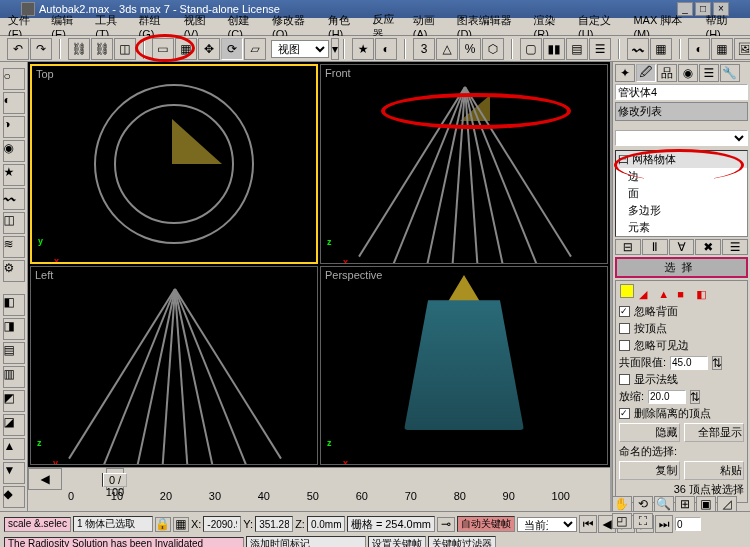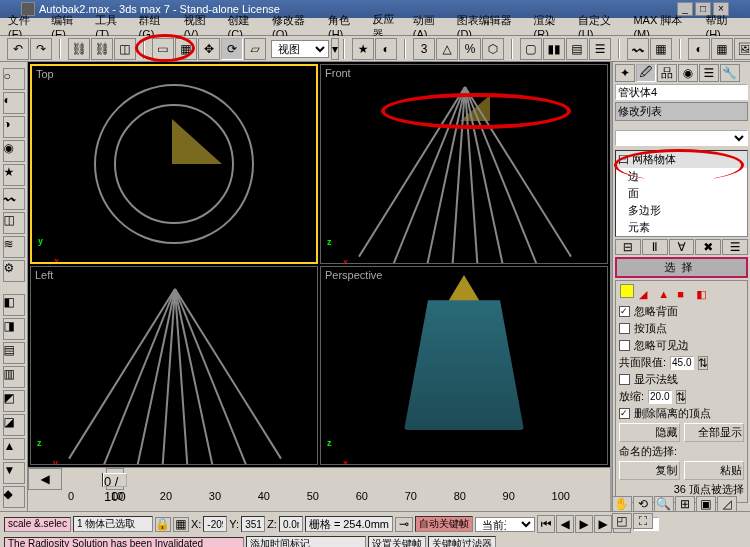--- a/index.html
+++ b/index.html
@@ -61,21 +61,21 @@
 .rlist .grp { background:#e0e0e0; padding-left:2px;}
 .rlist .sel { background:#ffe040;}
 .annot-list { position:absolute; left:-2px; top:-2px; width:130px; height:32px; border:3px solid #d00; border-radius:50%; pointer-events:none;}
 .rrow { display:flex; gap:1px; margin:2px 0;}
 .rrow .tbtn { flex:1; height:16px; width:auto;}
 .rollhead { background:#b0b0b0; border:2px solid #be185d; padding:1px; text-align:center; margin:2px 0; letter-spacing:6px;}
 .rollbody { border:1px solid #888; padding:3px; background:#d4d0c8;}
 .srow { display:flex; align-items:center; gap:4px; margin:2px 0; font-size:11px;}
 .chk { width:11px; height:11px; border:1px solid #555; background:#fff; display:inline-block;}
 .chk.on::after{content:"✓"; font-size:9px; line-height:9px; display:block;}
-.spin { width:24px; height:14px; border:1px inset #fff; background:#fff; font-size:10px; padding:0 1px;}
+.spin { width:38px; height:14px; border:1px inset #fff; background:#fff; font-size:10px; padding:0 1px;}
 .rbtn { flex:1; border:1px outset #fff; background:#d4d0c8; text-align:right; padding:1px; font-size:11px;}
 .selshapes span{display:inline-block;width:14px;height:14px;margin:0 1px;}
 
 
 .bottom { position:absolute; left:28px; right:140px; bottom:36px; height:44px; background:#d4d0c8; border-top:1px solid #888;}
 .timeslider { height:14px; background:#b0b0b0; border:1px inset #888; position:relative; margin:2px 2px 0 40px;}
 .timeslider .thumb{position:absolute;left:0;top:-1px;width:24px;height:14px;background:#d4d0c8;border:1px outset #fff;}
 .ticks { display:flex; justify-content:space-between; padding:0 40px 0 40px; font-size:9px;}
 .statusrow { display:flex; align-items:center; gap:2px; padding:1px 2px;}
 .statbox { border:1px inset #888; background:#e8e8e8; padding:0 3px; height:16px; font-size:10px; display:flex; align-items:center; overflow:hidden; white-space:nowrap;}
@@ -337,21 +337,21 @@
   </div>
   
   
   
 </div>
 
 <div class="bottom">
   <div style="display:flex;align-items:center">
       <span class="tbtn" style="width:34px">◀</span>
   <div class="timeslider">
-        <div class="thumb" style="font-size:13px;text-align:left">0 / 100</div>
+        <div class="thumb" style="font-size:11px;text-align:center">0 / 100</div>
       </div>
   <span class="tbtn" style="width:18px">▶</span>
     </div>
   <div class="ticks">
     <span>0</span>
       <span>10</span>
       <span>20</span>
       <span>30</span>
       <span>40</span>
       <span>50</span>

